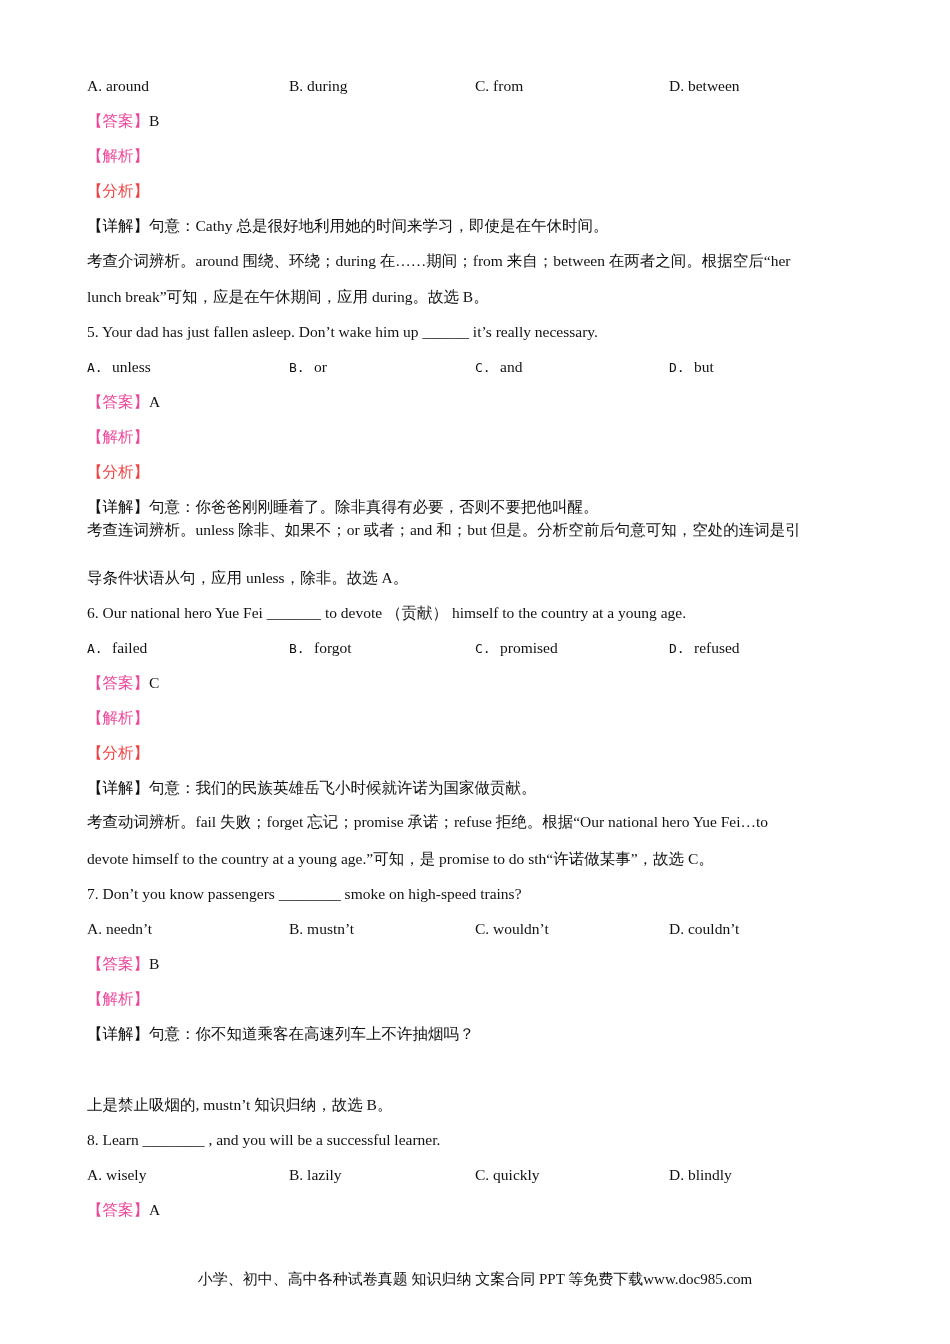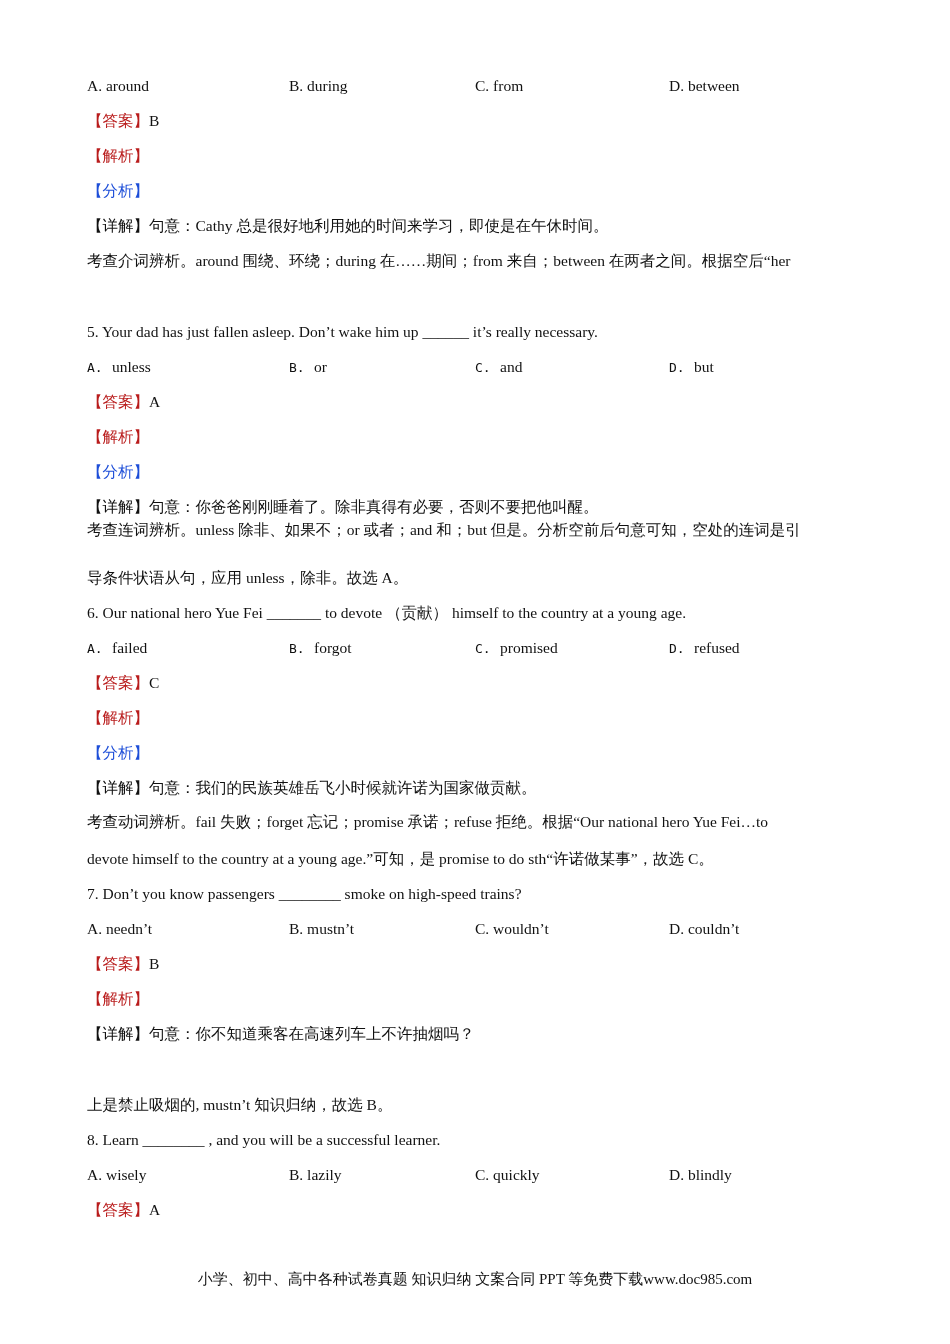--- a/index.html
+++ b/index.html
@@ -22,24 +22,24 @@
     width: 950px; height: 1344px;
   }
   .line {
     position: absolute;
     left: 87px;
     white-space: nowrap;
     line-height: 20px;
     height: 20px;
   }
   .label {
-    color: #b91c1c;
+    color: #ec4899;
   }
   .label-black {
-    color: #1d4ed8;
+    color: #ef4444;
   }
   .answer-val {
     color: #111111;
   }
   .opt {
     position: absolute;
     white-space: nowrap;
     line-height: 20px;
   }
   .opt-a { left: 87px; }
@@ -68,20 +68,21 @@
   <div class="opt opt-a" style="top:76px"><span>A.</span> <span>around</span></div>
   <div class="opt opt-b" style="top:76px"><span>B.</span> <span>during</span></div>
   <div class="opt opt-c" style="top:76px"><span>C.</span> <span>from</span></div>
   <div class="opt opt-d" style="top:76px"><span>D.</span> <span>between</span></div>
 
   <div class="line" style="top:111px"><span class="label">【答案】</span><span class="answer-val">B</span></div>
   <div class="line" style="top:146px"><span class="label">【解析】</span></div>
   <div class="line" style="top:181px"><span class="label-black">【分析】</span></div>
   <div class="line" style="top:251px">考查介词辨析。around 围绕、环绕；during 在……期间；from 来自；between 在两者之间。根据空后“her</div>
   <div class="line" style="top:216px"><span>【详解】</span><span>句意：Cathy 总是很好地利用她的时间来学习，即使是在午休时间。</span></div>
+  <div class="line" style="top:287px">lunch break”可知，应是在午休期间，应用 during。故选 B。</div>
 
   <div class="line" style="top:322px">5. Your dad has just fallen asleep. Don’t wake him up ______ it’s really necessary.</div>
   <div class="opt opt-a spaced" style="top:357px"><span class="letter">A.</span><span>unless</span></div>
   <div class="opt opt-b spaced" style="top:357px"><span class="letter">B.</span><span>or</span></div>
   <div class="opt opt-c spaced" style="top:357px"><span class="letter">C.</span><span>and</span></div>
   <div class="opt opt-d spaced" style="top:357px"><span class="letter">D.</span><span>but</span></div>
 
   <div class="line" style="top:392px"><span class="label">【答案】</span><span class="answer-val">A</span></div>
   <div class="line" style="top:427px"><span class="label">【解析】</span></div>
   <div class="line" style="top:462px"><span class="label-black">【分析】</span></div>

